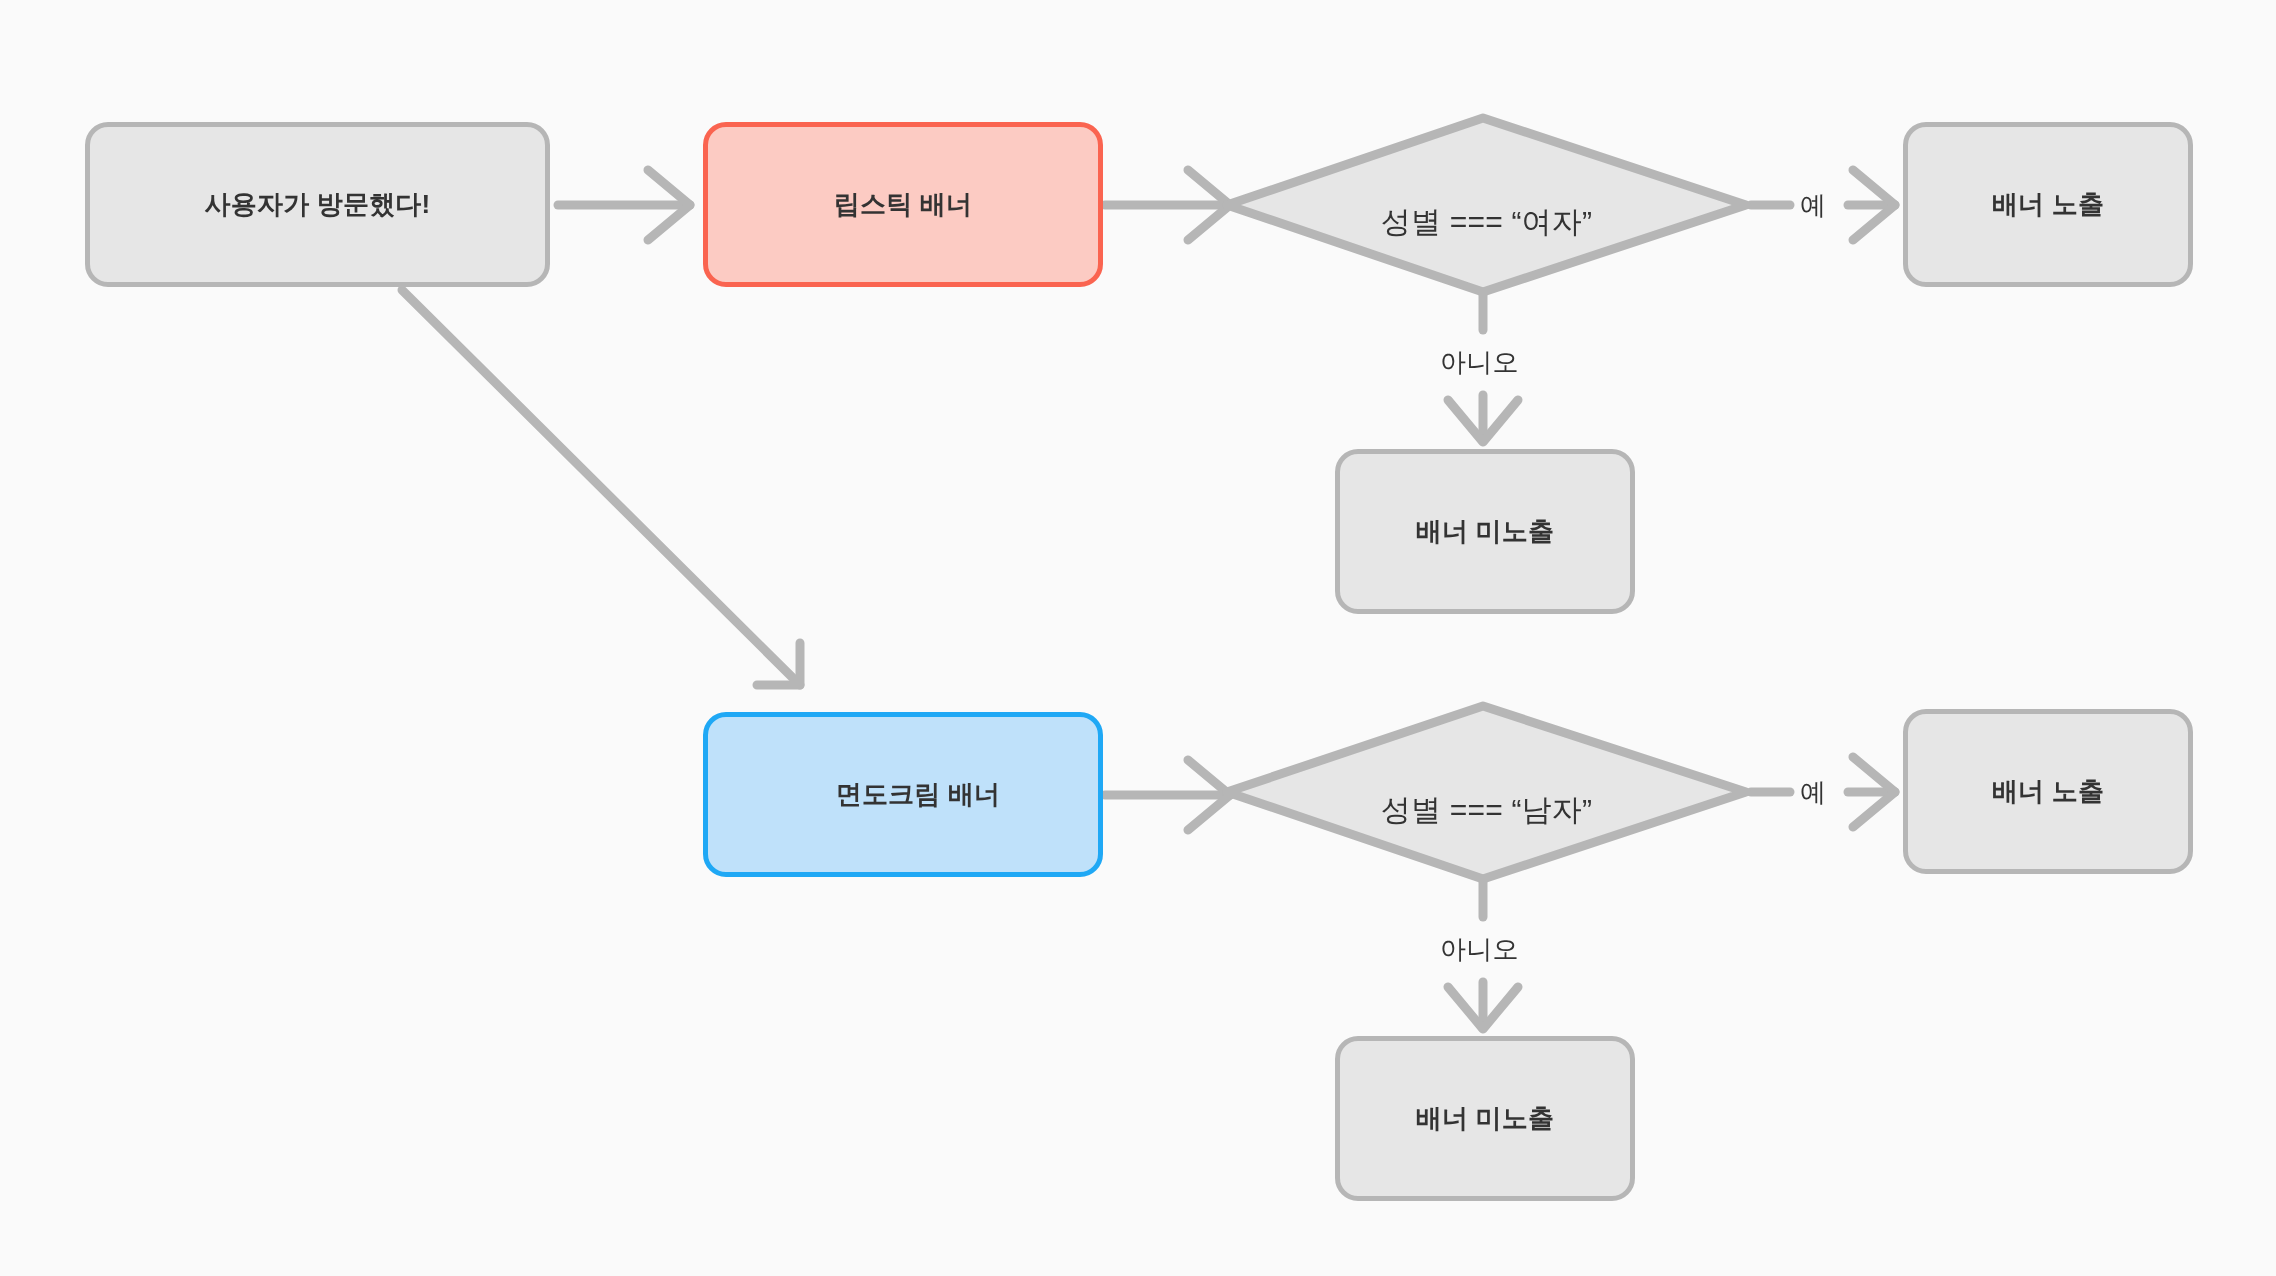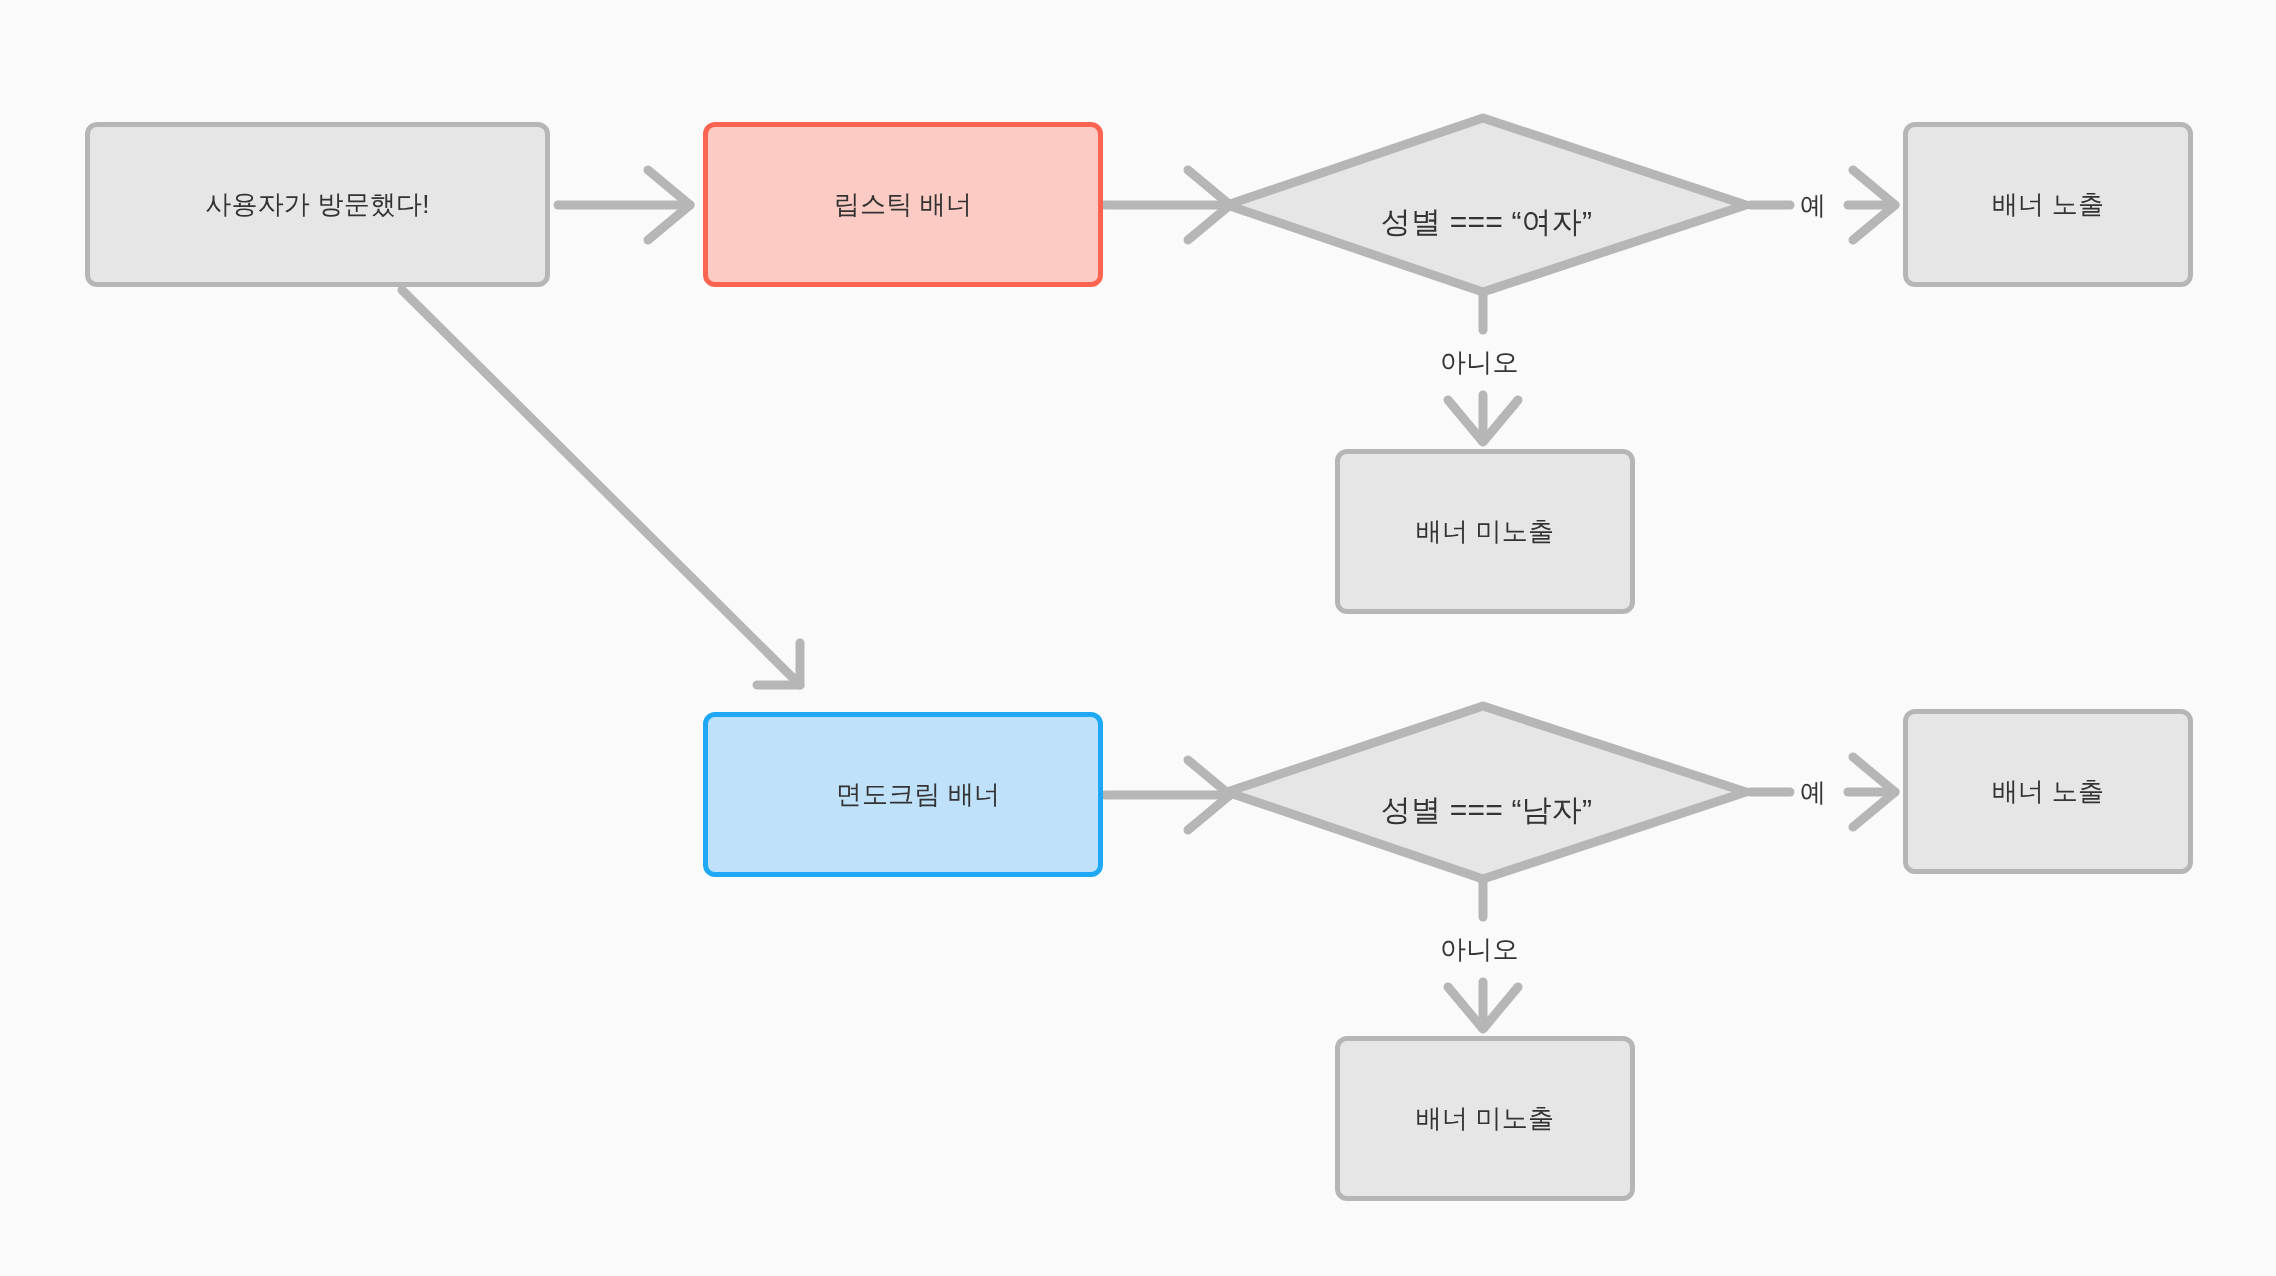--- a/index.html
+++ b/index.html
@@ -26,28 +26,29 @@
     width: 2276px;
     height: 1276px;
     pointer-events: none;
   }
   .node {
     position: absolute;
     box-sizing: border-box;
     display: flex;
     align-items: center;
     justify-content: center;
-    border-radius: 12px;
+    border-radius: 23px;
     border: 5px solid #b6b6b6;
     background: #e6e6e6;
     color: #333333;
     font-size: 26px;
     line-height: 1.3;
     text-align: center;
     letter-spacing: 0.2px;
+    font-weight: bold;
   }
   .node.accent-red {
     border-color: #fa6450;
     background: #fccbc3;
   }
   .node.accent-blue {
     border-color: #1fa8f5;
     background: #bfe1fa;
   }
   .node-label {

